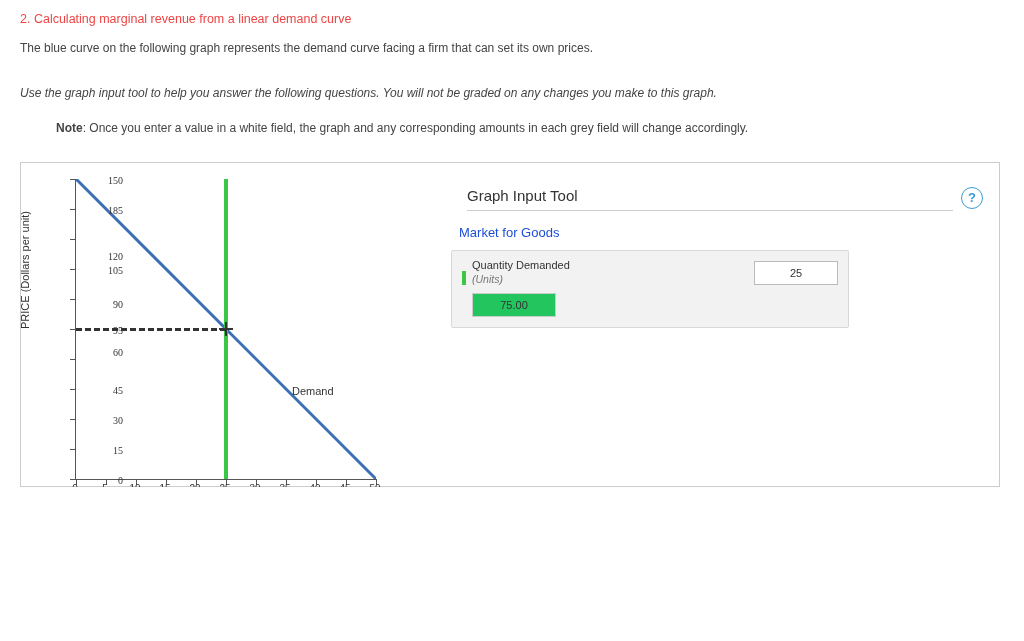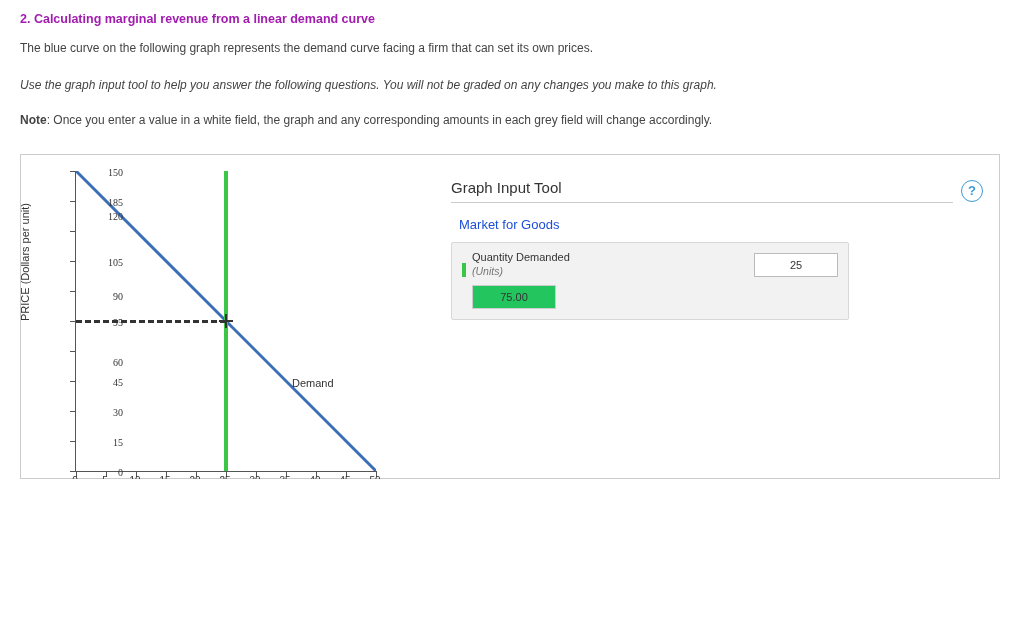--- a/index.html
+++ b/index.html
@@ -4,37 +4,37 @@
 <style>
   body {
     font-family: Verdana, Arial, sans-serif;
     font-size: 12px;
     color: #444;
     background: #fff;
     margin: 12px 20px;
     width: 980px;
   }
   .heading {
-    color: #a21caf;
-    font-weight: bold;
+    color: #ef4444;
+    font-weight: normal;
     font-size: 12.5px;
     margin-bottom: 14px;
   }
   .para {
     margin: 10px 0 20px;
     line-height: 1.4;
   }
   .instruct {
     font-style: italic;
-    margin: 20px 0 10px;
+    margin: 28px 0 10px;
   }
   .note {
     margin: 18px 0 26px;
   }
-  .note b { font-style: normal; }
+  .note b { font-style: normal; margin-left: 36px; }
   .panel {
     border: 1px solid #ccc;
     padding: 10px 10px 6px 10px;
     display: flex;
     align-items: flex-start;
   }
   
   .chart-col {
     width: 400px;
     flex-shrink: 0;
@@ -109,21 +109,22 @@
     font-size: 11px;
     color: #333;
   }
   
   .tool-col {
     flex: 1;
     padding: 14px 6px 6px 20px;
   }
   .tool-row {
     display: flex;
-    align-items: center;
+    align-items: flex-start;
+    margin-left: 16px;
   }
   .tool-title {
     font-size: 15px;
     color: #333;
     flex: 1;
     padding-bottom: 6px;
     border-bottom: 1px solid #ccc;
   }
   .help {
     width: 20px; height: 20px;
@@ -245,25 +246,25 @@
         <div class="xlab" style="left: 150px;">25</div>
         <div class="xlab" style="left: 180px;">30</div>
         <div class="xlab" style="left: 210px;">35</div>
         <div class="xlab" style="left: 240px;">40</div>
         <div class="xlab" style="left: 270px;">45</div>
         <div class="xlab" style="left: 300px;">50</div>
         <div class="ylab" style="bottom: 0px;">0</div>
         <div class="ylab" style="bottom: 30px;">15</div>
         <div class="ylab" style="bottom: 60px;">30</div>
         <div class="ylab" style="bottom: 90px;">45</div>
-        <div class="ylab" style="bottom: 110px; text-align: right;">60</div>
+        <div class="ylab" style="bottom: 128px; text-align: right;">60</div>
         <div class="ylab" style="bottom: 150px;">95</div>
         <div class="ylab" style="bottom: 176px;">90</div>
         <div class="ylab" style="bottom: 210px;">105</div>
-        <div class="ylab" style="bottom: 256px;">120</div>
+        <div class="ylab" style="bottom: 224px;">120</div>
         <div class="ylab" style="bottom: 270px;">185</div>
         <div class="ylab" style="bottom: 300px;">150</div>
       </div>
   </div>
 
   <div class="tool-col">
     <div class="tool-row">
       <div class="tool-title">Graph Input Tool</div>
       <div class="help">?</div>
     </div>

